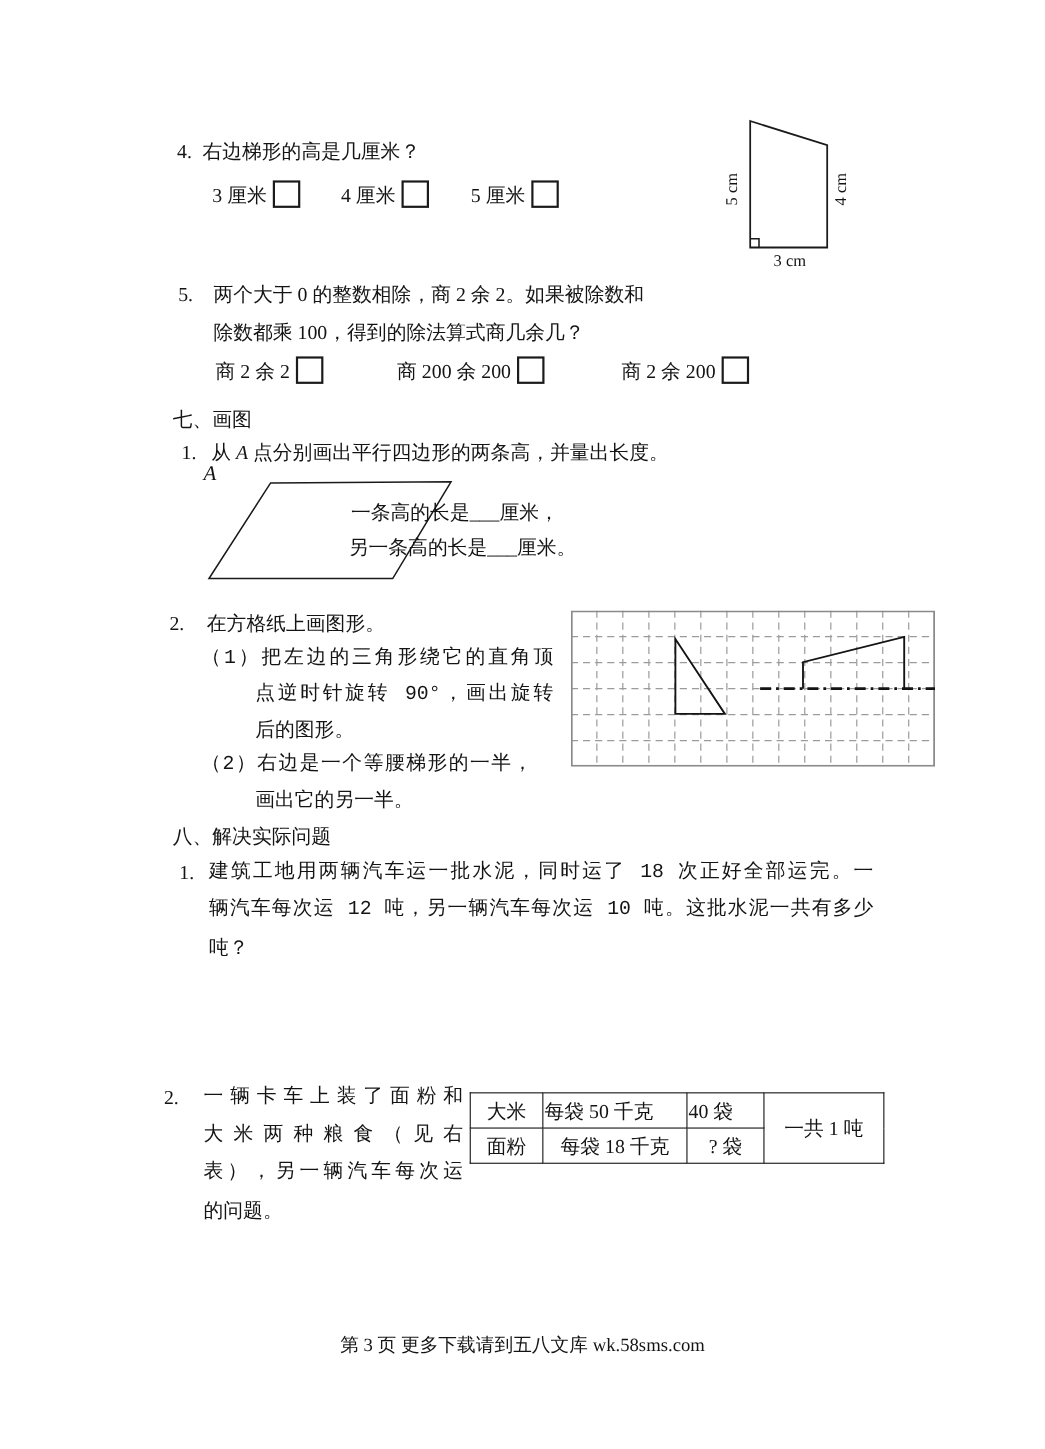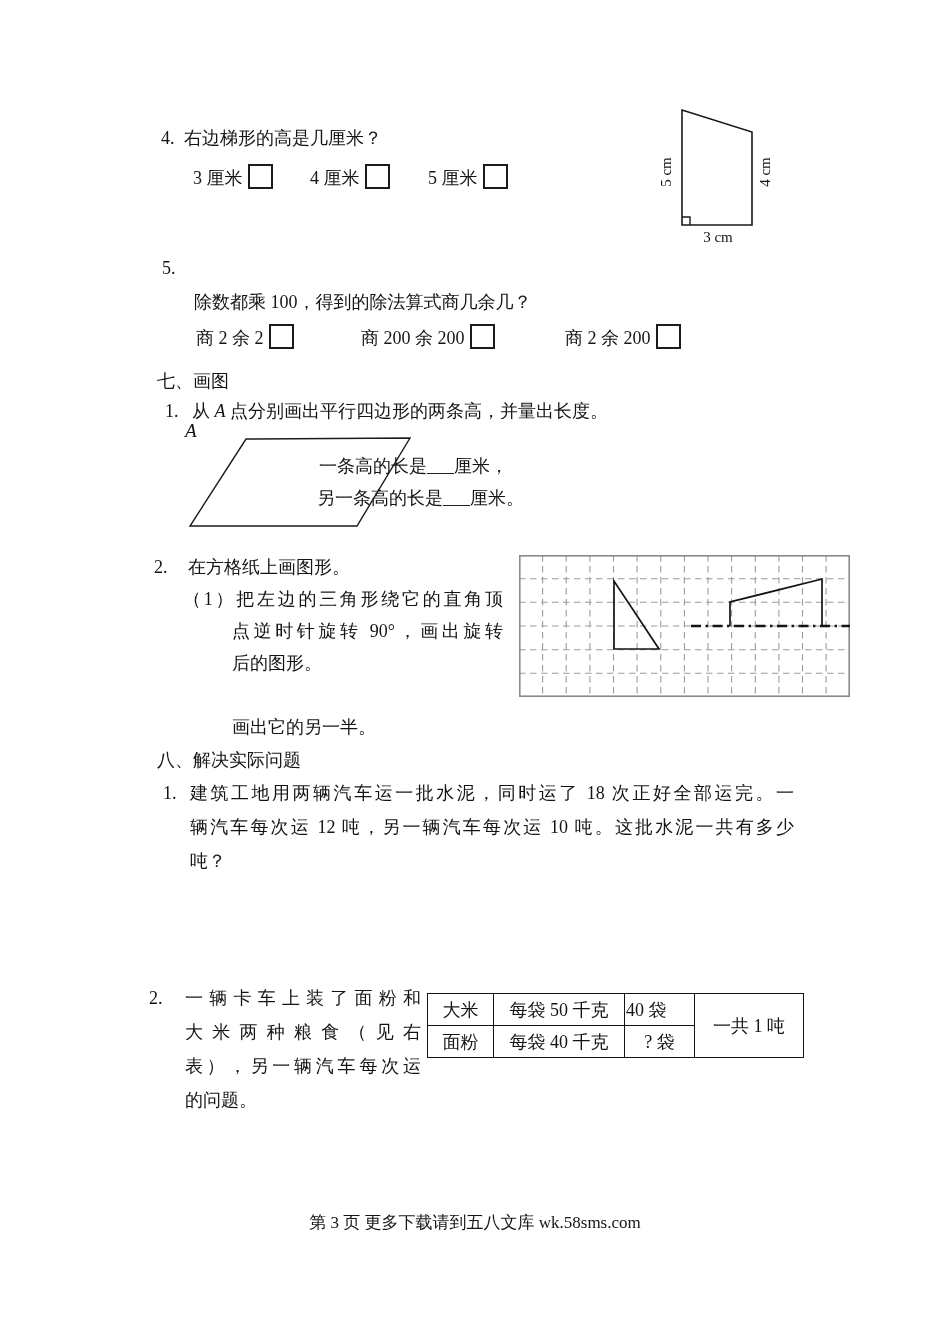--- a/index.html
+++ b/index.html
@@ -2,21 +2,21 @@
 <html><head>
 <meta charset="utf-8">
 <style>
   html,body { margin:0; padding:0; background:#ffffff; }
   .page {
     position:relative; width:950px; height:1317px; background:#fff;
     font-family:"Liberation Serif","DejaVu Serif",serif;
     color:#141414; font-size:18px; overflow:hidden;
   }
   .abs { position:absolute; white-space:nowrap; line-height:24px; }
-  .jl  { white-space:normal; text-align:justify; text-align-last:justify; }
+  .jl  { white-space:normal; text-align:justify; text-align-last:justify;font-family:Liberation Mono, monospace; }
   .checkbox {
     display:inline-block; width:21px; height:21px;
     border:2px solid #1b1b1b; background:#fff;
     margin-left:5px; vertical-align:-5px;
   }
   .ivar { font-style:italic; }
   .alabel { font-style:italic; font-size:19px; }
   .footer { position:absolute; left:0; width:950px; text-align:center; font-size:17px; }
   svg { display:block; position:absolute; }
   svg text { font-family:"Liberation Serif","DejaVu Serif",serif; fill:#141414; }
@@ -41,20 +41,21 @@
 
   <svg style="left:645px;top:98px" width="160" height="152" viewBox="0 0 160 152">
     <polygon points="37,12 107,34 107,127 37,127" fill="none" stroke="#1a1a1a" stroke-width="1.6"></polygon>
     <path d="M 37 119 H 45 V 127" fill="none" stroke="#1a1a1a" stroke-width="1.4"></path>
     <text x="21" y="74" transform="rotate(-90 21 74)" text-anchor="middle" dominant-baseline="central" font-size="15">5 cm</text>
     <text x="120" y="74" transform="rotate(-90 120 74)" text-anchor="middle" dominant-baseline="central" font-size="15">4 cm</text>
     <text x="73" y="144" text-anchor="middle" font-size="15">3 cm</text>
   </svg>
 
   <div class="abs" style="left:162px;top:256px">5.</div>
+  <div class="abs" style="left:194px;top:256px">两个大于 0 的整数相除，商 2 余 2。如果被除数和</div>
   <div class="abs" style="left:194px;top:290px">除数都乘 100，得到的除法算式商几余几？</div>
 
   <div class="abs" style="left:196px;top:324px">
     <span>商 2 余 2</span><span class="checkbox"></span>
   </div>
   <div class="abs" style="left:361px;top:324px">
     <span>商 200 余 200</span><span class="checkbox"></span>
   </div>
   <div class="abs" style="left:565px;top:324px">
     <span>商 2 余 200</span><span class="checkbox"></span>
@@ -74,20 +75,21 @@
   </svg>
   <div class="abs" style="left:319px;top:454px">一条高的长是___厘米，</div>
   <div class="abs" style="left:317px;top:486px">另一条高的长是___厘米。</div>
 
   <div class="abs" style="left:154px;top:555px">2.</div>
   <div class="abs" style="left:188px;top:555px">在方格纸上画图形。</div>
 
   <div class="abs jl" style="left:183px;top:587px;width:320px">（1）把左边的三角形绕它的直角顶</div>
   <div class="abs jl" style="left:232px;top:619px;width:271px">点逆时针旋转 90°，画出旋转</div>
   <div class="abs" style="left:232px;top:651px">后的图形。</div>
+  <div class="abs jl" style="left:183px;top:683px;width:301px">（2）右边是一个等腰梯形的一半，</div>
   <div class="abs" style="left:232px;top:715px">画出它的另一半。</div>
 
   <svg style="left:519px;top:555px" width="331" height="142" viewBox="0 0 331 142">
     <g stroke="#9b9b9b" stroke-width="1.1" stroke-dasharray="6.5 4.5">
       <line x1="23.6" y1="0" x2="23.6" y2="142"></line>
         <line x1="47.2" y1="0" x2="47.2" y2="142"></line>
       <line x1="70.9" y1="0" x2="70.9" y2="142"></line>
         <line x1="94.5" y1="0" x2="94.5" y2="142"></line>
       <line x1="118.1" y1="0" x2="118.1" y2="142"></line>
         <line x1="141.8" y1="0" x2="141.8" y2="142"></line>
@@ -120,27 +122,27 @@
   <div class="abs" style="left:149px;top:986px">2.</div>
   <div class="abs jl" style="left:185px;top:986px;width:236px">一辆卡车上装了面粉和</div>
   <div class="abs jl" style="left:185px;top:1020px;width:236px">大米两种粮食（见右</div>
   <div class="abs jl" style="left:185px;top:1054px;width:236px">表），另一辆汽车每次运</div>
   <div class="abs" style="left:185px;top:1088px">的问题。</div>
 
   <table style="position:absolute;left:427px;top:993px;border-collapse:collapse;font-size:18px">
     <tbody>
         <tr>
       <td style="border:1.6px solid #141414;width:63px;height:29px;text-align:center">大米</td>
-      <td style="border:1.6px solid #141414;width:128px;text-align:center">每袋 50 千克</td>
+      <td style="border:1.6px solid #141414;width:128px;">每袋 50 千克</td>
       <td style="border:1.6px solid #141414;width:67px;">40 袋</td>
       <td rowspan="2" style="border:1.6px solid #141414;width:106px;text-align:center">一共 1 吨</td>
     </tr>
     <tr>
       <td style="border:1.6px solid #141414;height:29px;text-align:center">面粉</td>
-      <td style="border:1.6px solid #141414;text-align:center">每袋 40 千克</td>
+      <td style="border:1.6px solid #141414;text-align:center">每袋 18 千克</td>
       <td style="border:1.6px solid #141414;text-align:center">? 袋</td>
     </tr>
   </tbody>
     </table>
 
   <div class="footer" style="top:1211px">第 3 页 更多下载请到五八文库 wk.58sms.com</div>
 
 </div>
 
 </body></html>

